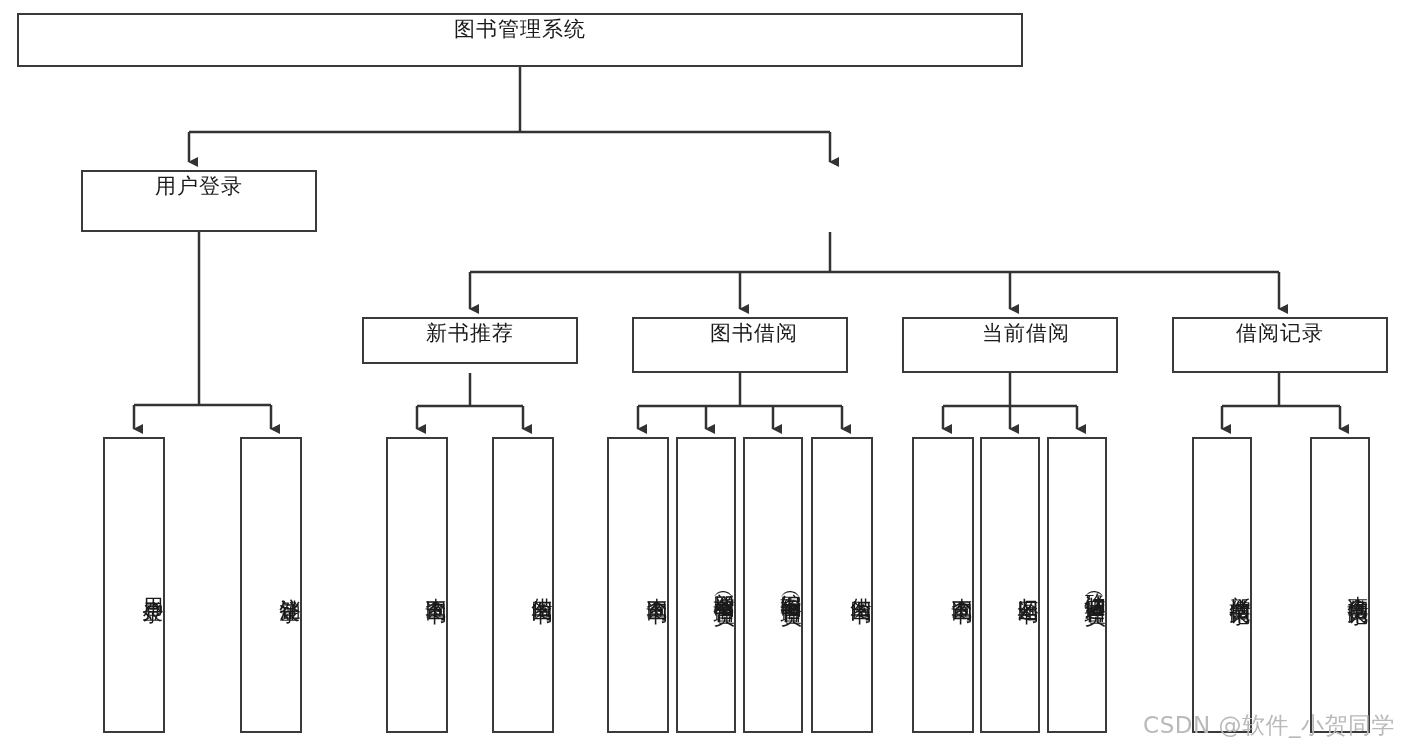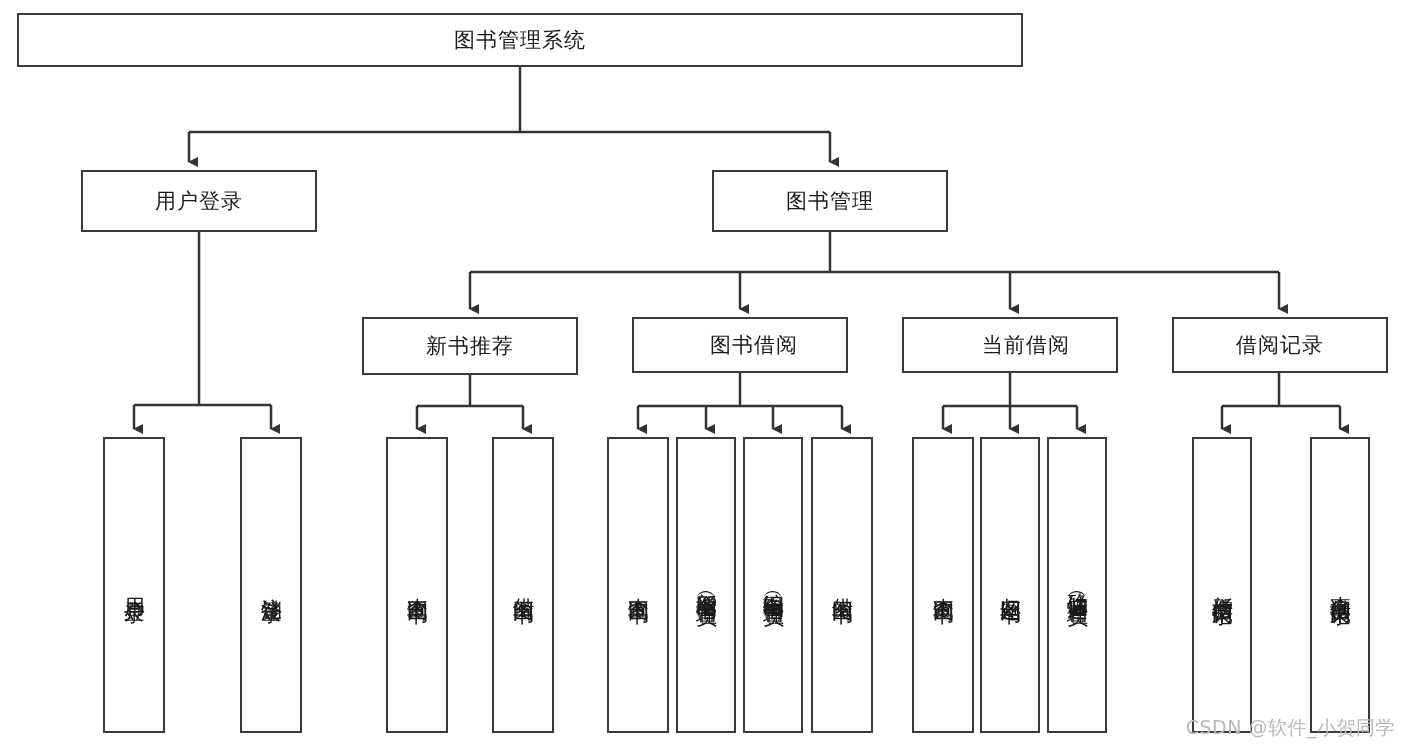--- a/index.html
+++ b/index.html
@@ -24,21 +24,21 @@
     width: 1405px;
     height: 747px;
     pointer-events: none;
   }
   .node {
     position: absolute;
     box-sizing: border-box;
     background: #ffffff;
     border: 2px solid #3a3a3a;
     display: flex;
-    align-items: center;
+    align-items: flex-start;
     justify-content: center;
     color: #1a1a1a;
   }
   .node.horizontal {
     font-size: 21px;
     letter-spacing: 1px;
   }
   .node.vertical {
     writing-mode: vertical-rl;
     text-orientation: upright;
@@ -50,21 +50,21 @@
     white-space: nowrap;
     overflow: visible;
   }
   .node-label {
     display: block;
   }
   #watermark {
     position: absolute;
     right: 10px;
     bottom: 6px;
-    font-size: 19px;
+    font-size: 23px;
     color: #b9b9b9;
     letter-spacing: 0.5px;
     user-select: none;
   }
 </style>
 </head>
 <body>
 
 <div id="diagram-root">
 
@@ -122,25 +122,22 @@
   </svg>
 
   <div class="node horizontal" style="left:17px; top:13px; width:1006px; height:54px;">
     <span class="node-label">图书管理系统</span>
   </div>
 
   <div class="node horizontal" style="left:81px; top:170px; width:236px; height:62px;">
     <span class="node-label">用户登录</span>
   </div>
 
-  <div class="node horizontal" style="left:712px; top:170px; width:236px; height:62px;">
-    <span class="node-label">图书管理</span>
-  </div>
-
-  <div class="node horizontal" style="left:362px; top:317px; width:216px; height:58px;">
+
+  <div class="node horizontal" style="left:362px; top:317px; width:216px; height:47px;">
     <span class="node-label">新书推荐</span>
   </div>
 
   <div class="node horizontal" style="left:632px; top:317px; width:216px; height:56px;padding-left:28px;">
     <span class="node-label">图书借阅</span>
   </div>
 
   <div class="node horizontal" style="left:902px; top:317px; width:216px; height:56px;padding-left:32px;">
     <span class="node-label">当前借阅</span>
   </div>

